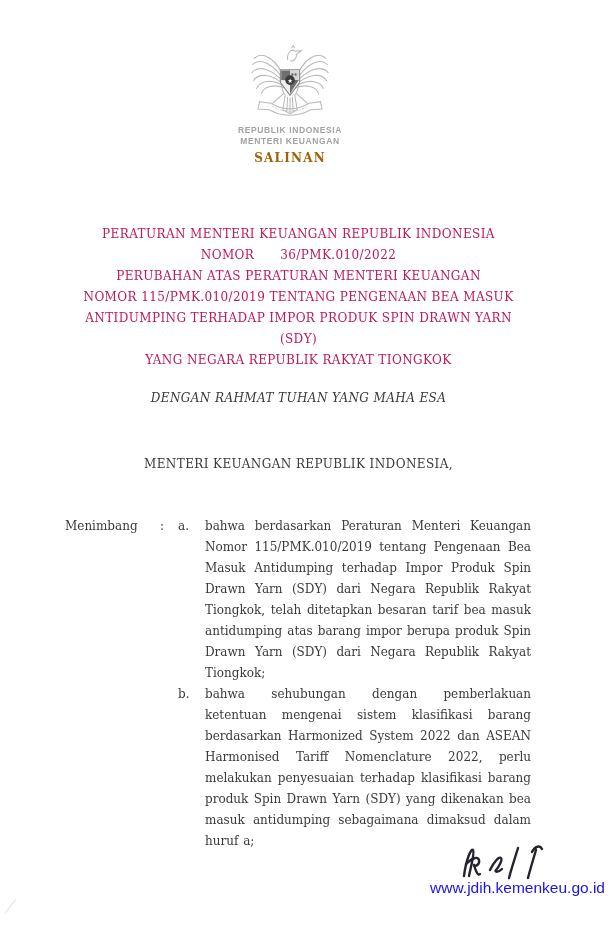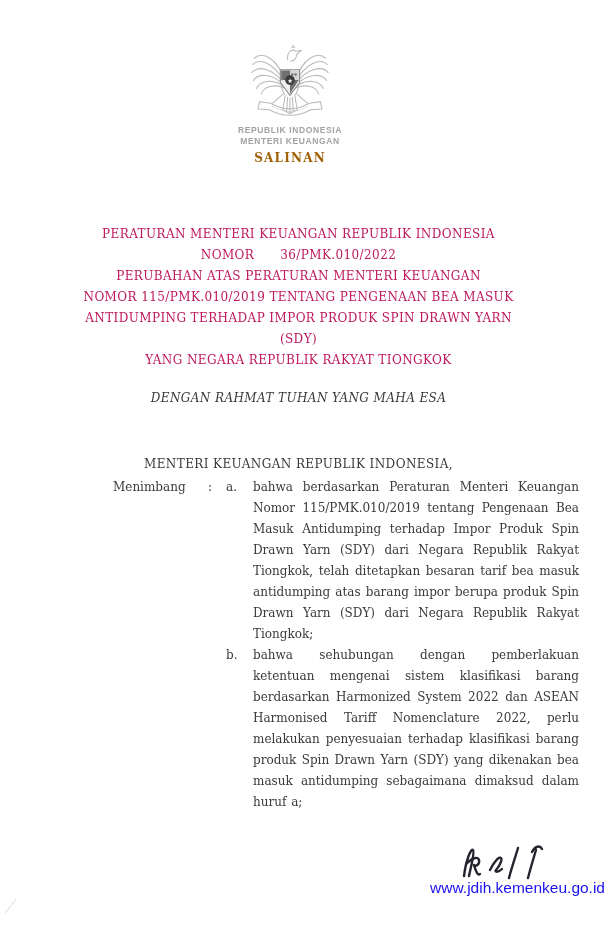--- a/index.html
+++ b/index.html
@@ -54,25 +54,24 @@
     left: 65px; width: 467px;
     text-align: center;
     font-size: 12px;
     letter-spacing: 0.4px;
   }
   .invocation { top: 391px; font-style: italic; }
   .authority  { top: 457px; }
   
   .cons {
     position: absolute;
-    top: 477px; left: 65px; width: 466px;
+    top: 516px; left: 65px; width: 466px;
     display: flex;
     font-size: 12px;
     line-height: 21px;
-    margin-left: 48px;
   }
   .cons-label { width: 95px; flex: none; }
   .cons-colon { width: 18px; flex: none; }
   .cons-items { flex: 1; }
   .cons-item  { display: flex; }
   .item-letter { width: 27px; flex: none; }
   .item-text {
     flex: 1;
     text-align: justify;
     text-align-last: left;

